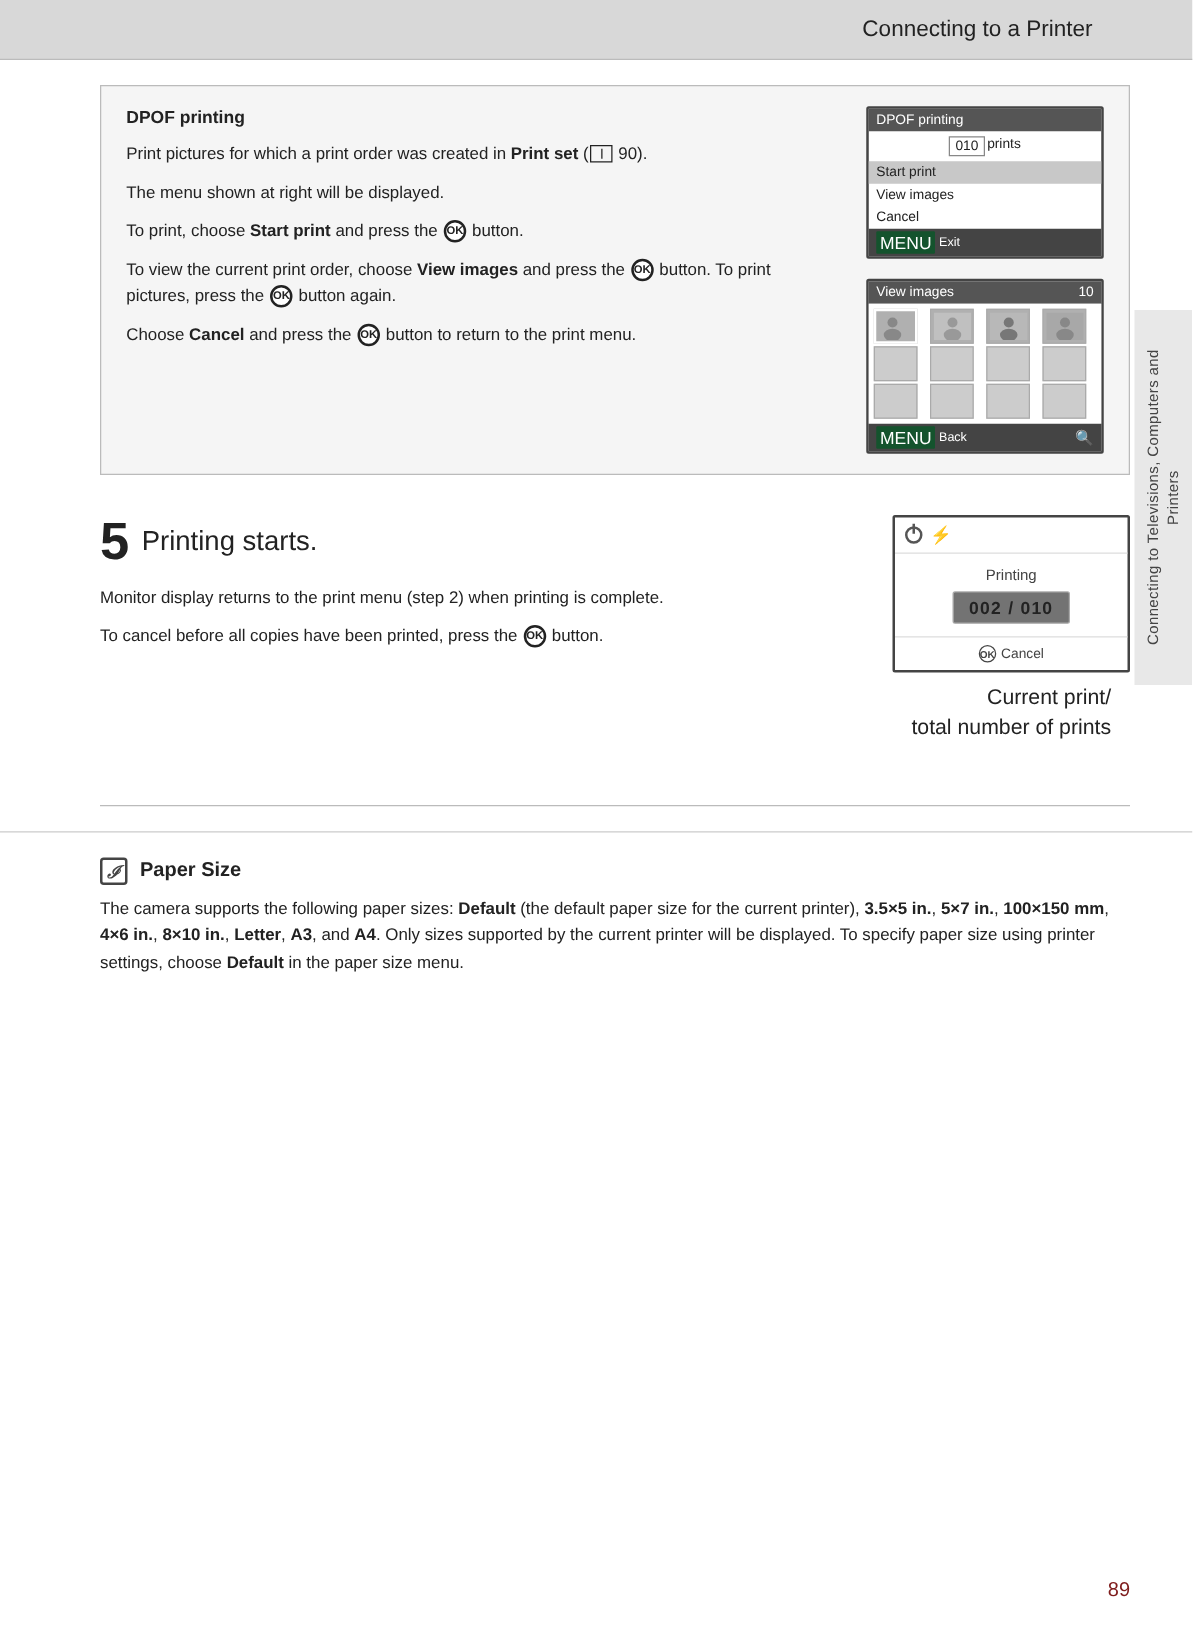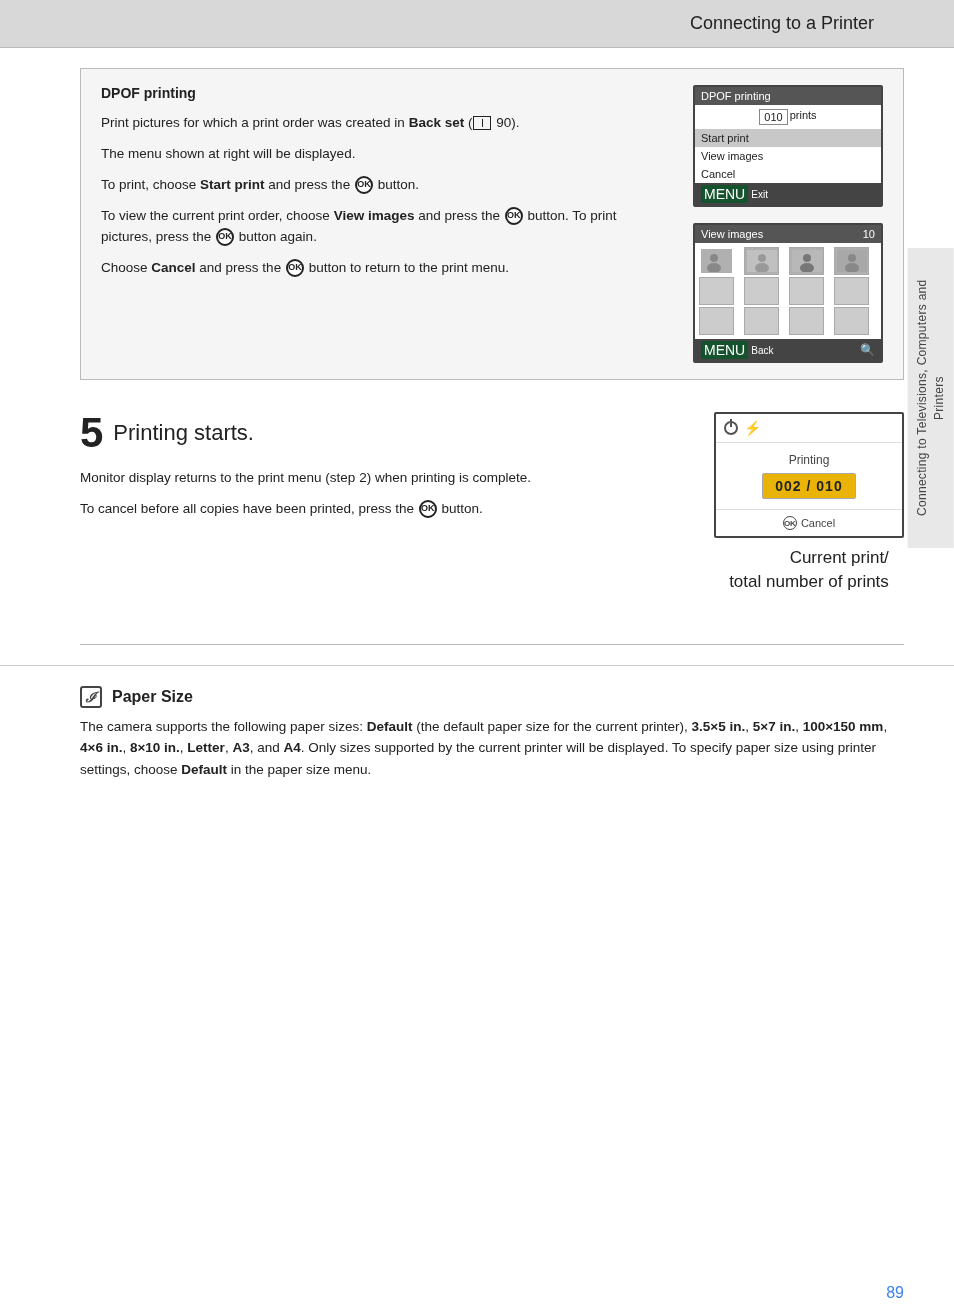--- a/index.html
+++ b/index.html
@@ -266,21 +266,21 @@
     .printing-screen-body {
       padding: 10px 8px;
       text-align: center;
     }
     .printing-label {
       font-size: 12px;
       color: #444;
       margin-bottom: 6px;
     }
     .printing-counter {
-      background: #eab308;
+      background: #737373;
       border: 1px solid #aaa;
       border-radius: 2px;
       font-size: 14px;
       font-weight: bold;
       padding: 4px 12px;
       display: inline-block;
       letter-spacing: 1px;
     }
     .printing-footer {
       display: flex;
@@ -365,24 +365,24 @@
     .paper-size-text {
       font-size: 13.5px;
       line-height: 1.6;
       color: #222;
     }
     .paper-size-text .bold { font-weight: bold; }
 
     
     .page-number {
       position: absolute;
-      bottom: 12px;
+      bottom: 32px;
       right: 50px;
       font-size: 16px;
-      color: #3b82f6;
+      color: #7f1d1d;
     }
     .divider-line {
       height: 1px;
       background: #bbb;
       margin: 0 50px 0 80px;
     }
   </style>
 </head>
 <body>
 
@@ -390,21 +390,21 @@
   <span class="page-header-title">Connecting to a Printer</span>
 </div>
 
 <div class="main-content">
 
   <div class="dpof-section">
     <div class="dpof-left">
       <div class="dpof-title">DPOF printing</div>
 
       <p>
-        Print pictures for which a print order was created in <span class="bold">Back set</span> (<span class="book-icon"></span> 90).
+        Print pictures for which a print order was created in <span class="bold">Print set</span> (<span class="book-icon"></span> 90).
       </p>
       <p>
         The menu shown at right will be displayed.
       </p>
       <p>
         To print, choose <span class="bold">Start print</span> and press the <span class="ok-btn">OK</span> button.
       </p>
       <p>
         To view the current print order, choose <span class="bold">View images</span> and press the <span class="ok-btn">OK</span> button. To print pictures, press the <span class="ok-btn">OK</span> button again.
       </p>

